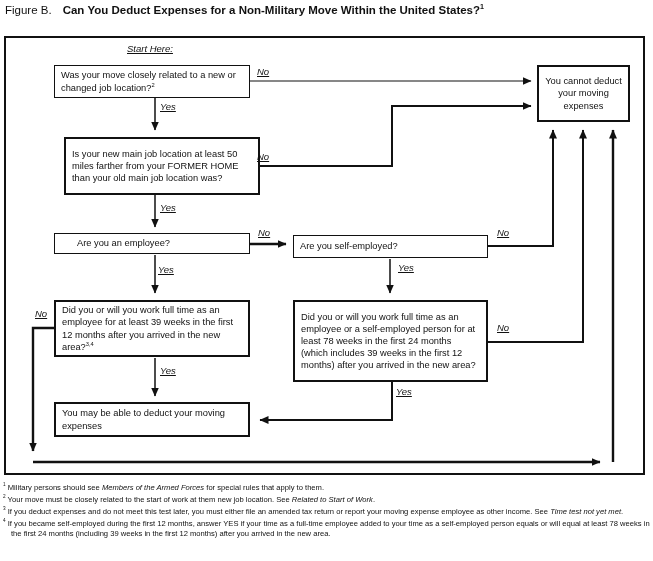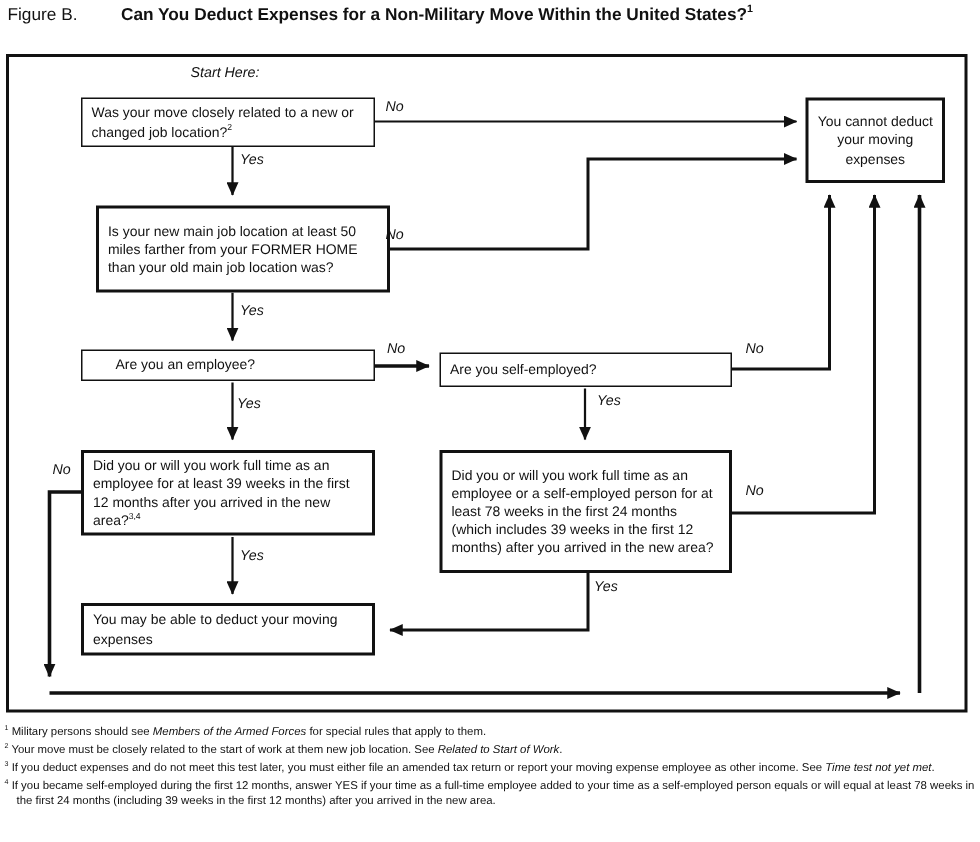--- a/index.html
+++ b/index.html
@@ -1,36 +1,36 @@
 <!DOCTYPE html>
 <html><head>
 <meta charset="utf-8">
 <style>
   html,body { margin:0; padding:0; background:#fff; }
   .page {
     position:relative; width:653px; height:561px; background:#fff;
     font-family:"Liberation Sans", sans-serif; color:#111; overflow:hidden;
   }
   .title { position:absolute; left:5px; top:4px; font-size:11.5px; white-space:nowrap; }
-  .title .prefix { font-weight:normal; margin-right:29px; }
+  .title .prefix { font-weight:normal; margin-right:11px; }
   .title .main { font-weight:bold; }
   sup { font-size:0.62em; line-height:0; }
   .frame {
     position:absolute; left:4px; top:36px; width:641px; height:439px;
     border:2px solid #111; box-sizing:border-box;
   }
   .connectors { position:absolute; left:0; top:0; width:653px; height:561px; pointer-events:none; }
   .box {
     position:absolute; box-sizing:border-box; background:#fff;
     border:2px solid #111; font-size:9.3px; line-height:1.3;
     padding:3px 6px; display:flex; align-items:center;
   }
   .box.thin { border-width:1.4px; }
   .lbl {
-    position:absolute; font-size:9.5px; font-style:italic; white-space:nowrap;
+    position:absolute; font-size:9.5px; font-style:italic; white-space:nowrap;text-decoration:underline;
   }
   .footnotes {
     position:absolute; left:3px; top:483px; width:648px;
     font-size:7.6px; line-height:1.38;
   }
   .footnotes p { margin:0 0 1.5px 0; padding-left:8px; text-indent:-8px; }
 </style>
 </head>
 <body>
 

